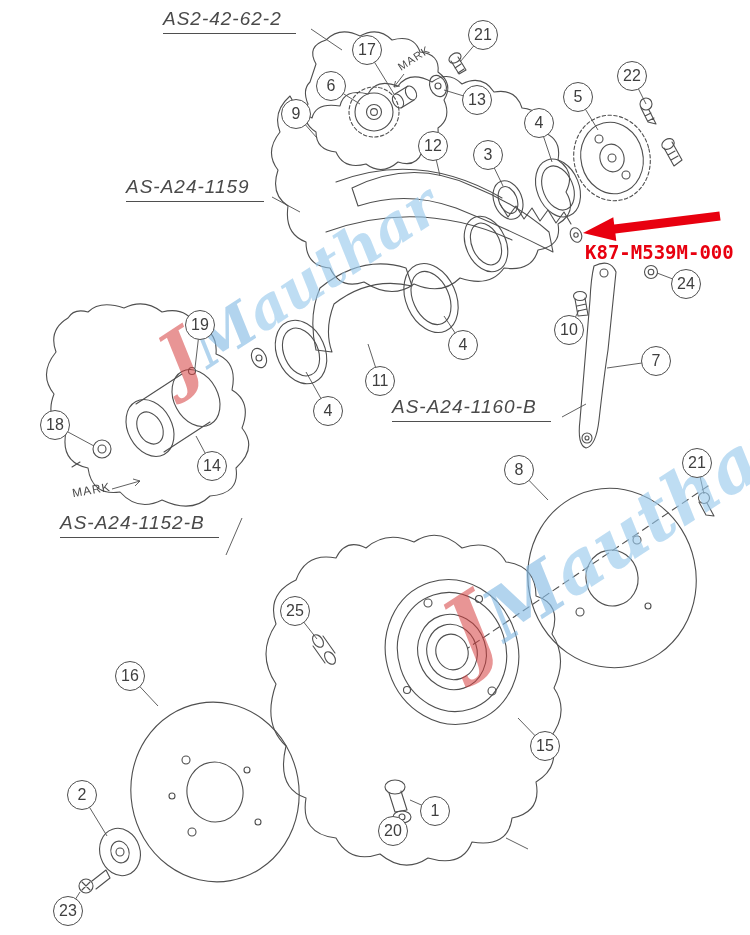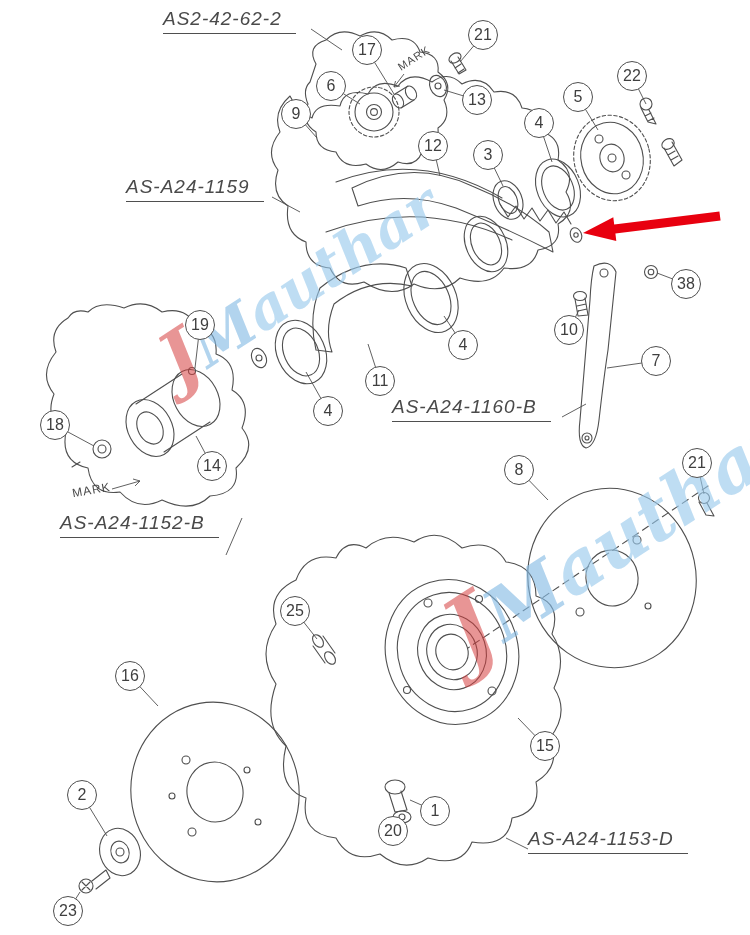--- a/index.html
+++ b/index.html
@@ -235,21 +235,21 @@
   <div class="balloon" style="left:468px;top:20px">21</div>
   <div class="balloon" style="left:352px;top:35px">17</div>
   <div class="balloon" style="left:316px;top:71px">6</div>
   <div class="balloon" style="left:462px;top:85px">13</div>
   <div class="balloon" style="left:281px;top:99px">9</div>
   <div class="balloon" style="left:617px;top:61px">22</div>
   <div class="balloon" style="left:563px;top:82px">5</div>
   <div class="balloon" style="left:524px;top:108px">4</div>
   <div class="balloon" style="left:418px;top:131px">12</div>
   <div class="balloon" style="left:473px;top:140px">3</div>
-  <div class="balloon" style="left:671px;top:269px">38</div>
+  <div class="balloon" style="left:671px;top:269px">24</div>
   <div class="balloon" style="left:554px;top:315px">10</div>
   <div class="balloon" style="left:448px;top:330px">4</div>
   <div class="balloon" style="left:185px;top:310px">19</div>
   <div class="balloon" style="left:365px;top:366px">11</div>
   <div class="balloon" style="left:313px;top:396px">4</div>
   <div class="balloon" style="left:641px;top:346px">7</div>
   <div class="balloon" style="left:40px;top:410px">18</div>
   <div class="balloon" style="left:197px;top:451px">14</div>
   <div class="balloon" style="left:504px;top:455px">8</div>
   <div class="balloon" style="left:682px;top:448px">21</div>
@@ -258,19 +258,19 @@
   <div class="balloon" style="left:530px;top:731px">15</div>
   <div class="balloon" style="left:67px;top:780px">2</div>
   <div class="balloon" style="left:420px;top:796px">1</div>
   <div class="balloon" style="left:378px;top:816px">20</div>
   <div class="balloon" style="left:53px;top:896px">23</div>
 
   <div class="plabel" style="left:163px;top:8px">AS2-42-62-2</div>
   <div class="plabel" style="left:126px;top:176px">AS-A24-1159</div>
   <div class="plabel" style="left:392px;top:396px">AS-A24-1160-B</div>
   <div class="plabel" style="left:60px;top:512px">AS-A24-1152-B</div>
-  <div class="plabel" style="left:528px;top:828px">AS-A24-1153-D</div>
-
+
+  <div class="red-label" style="left:585px;top:241px">K87-M539M-000</div>
 
   <div class="mark" style="left:396px;top:52px;transform:rotate(-33deg)">MARK</div>
   <div class="mark" style="left:72px;top:483px;transform:rotate(-10deg);font-size:12px">MARK</div>
 
 </div>
 
 </body></html>

